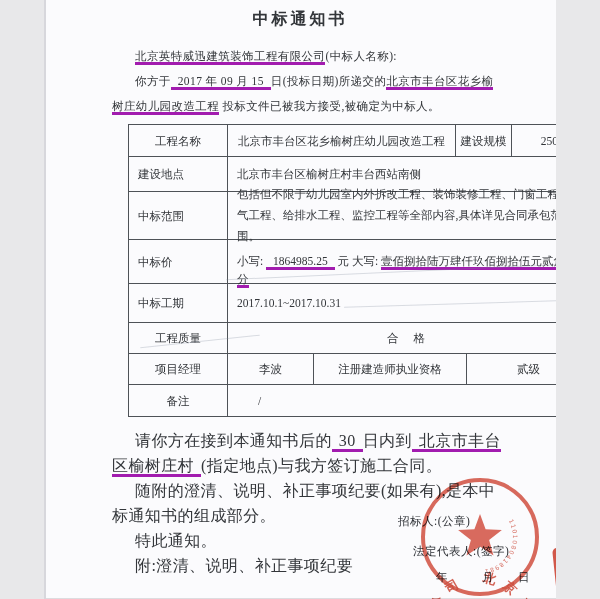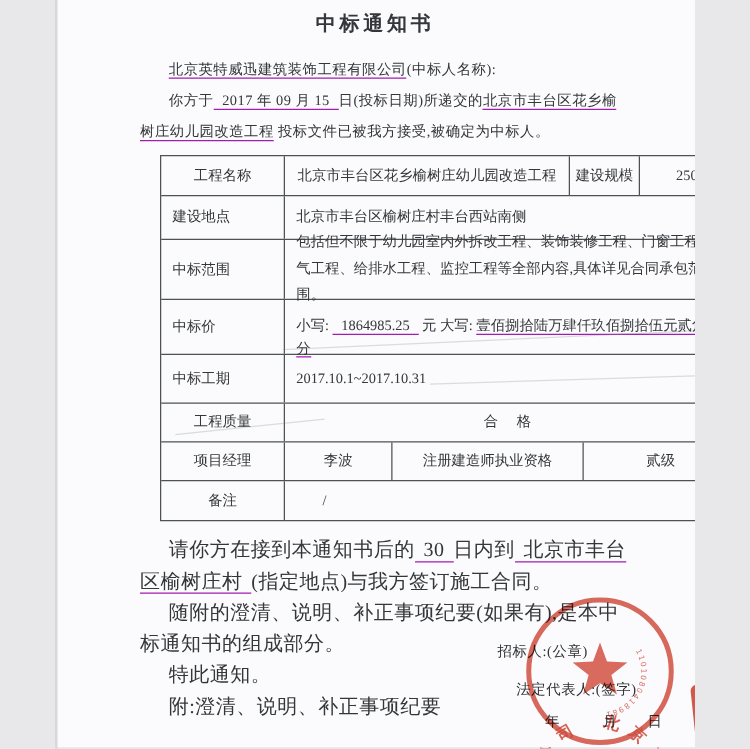--- a/index.html
+++ b/index.html
@@ -20,21 +20,21 @@
     font-weight:bold;
     letter-spacing:3px;
   }
   .intro{
     margin:14px 52px 0 68px;
     font-size:11.5px;
     line-height:25px;
     letter-spacing:.4px;
   }
   .indent{display:inline-block;width:23px;}
-  .u{border-bottom:1px solid #a21caf;}
+  .u{border-bottom:3px solid #a21caf;}
   .pad-u{padding:0 7px;}
   
   .award-table{
     margin:5px 0 0 84px;
     width:461px;
     border:1px solid #4e5257;
     font-size:11.5px;
   }
   .t-row{display:flex;border-top:1px solid #4e5257;}
   .t-row:first-child{border-top:none;}

